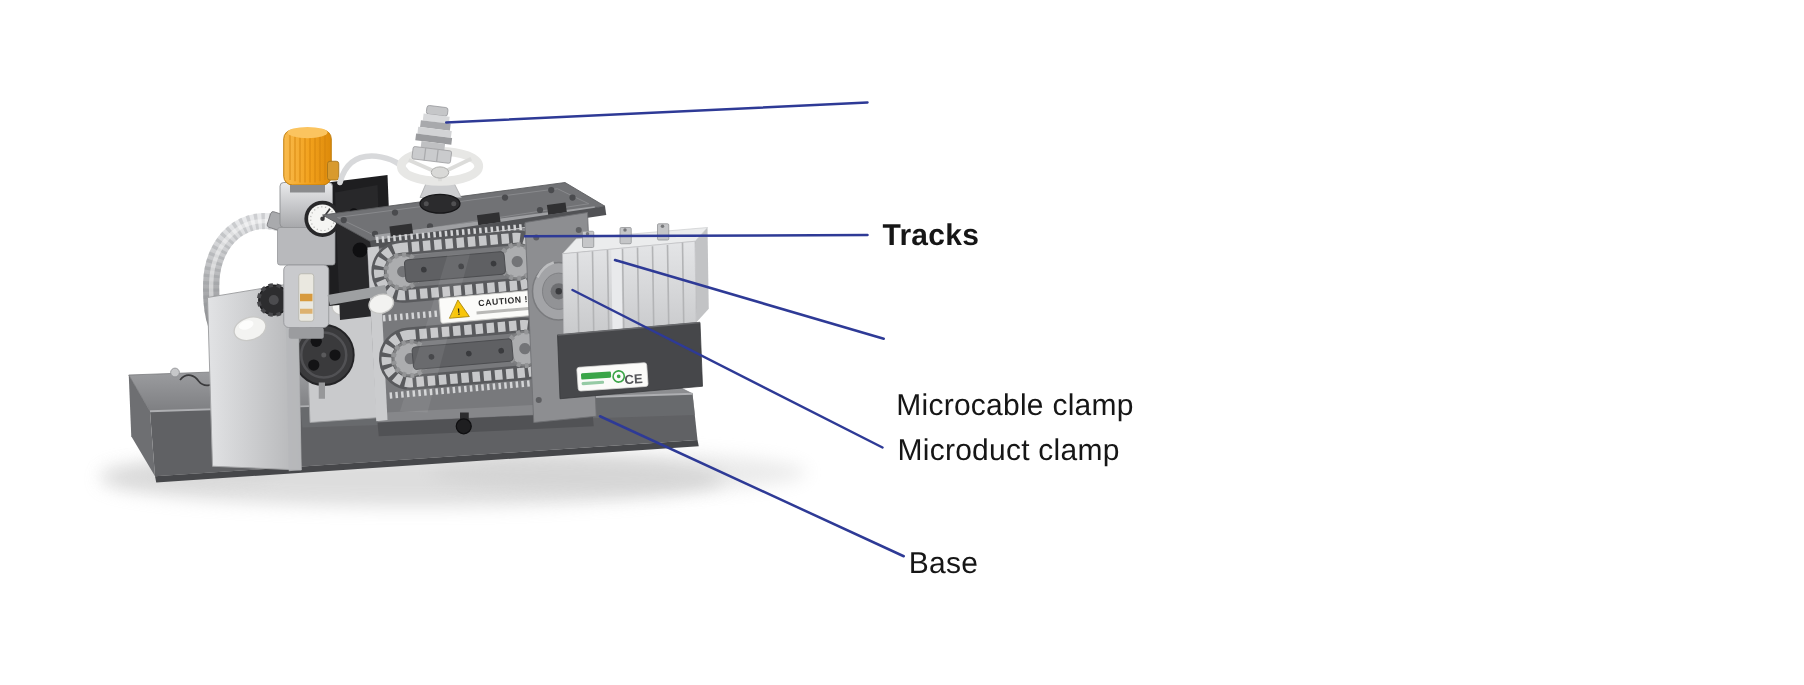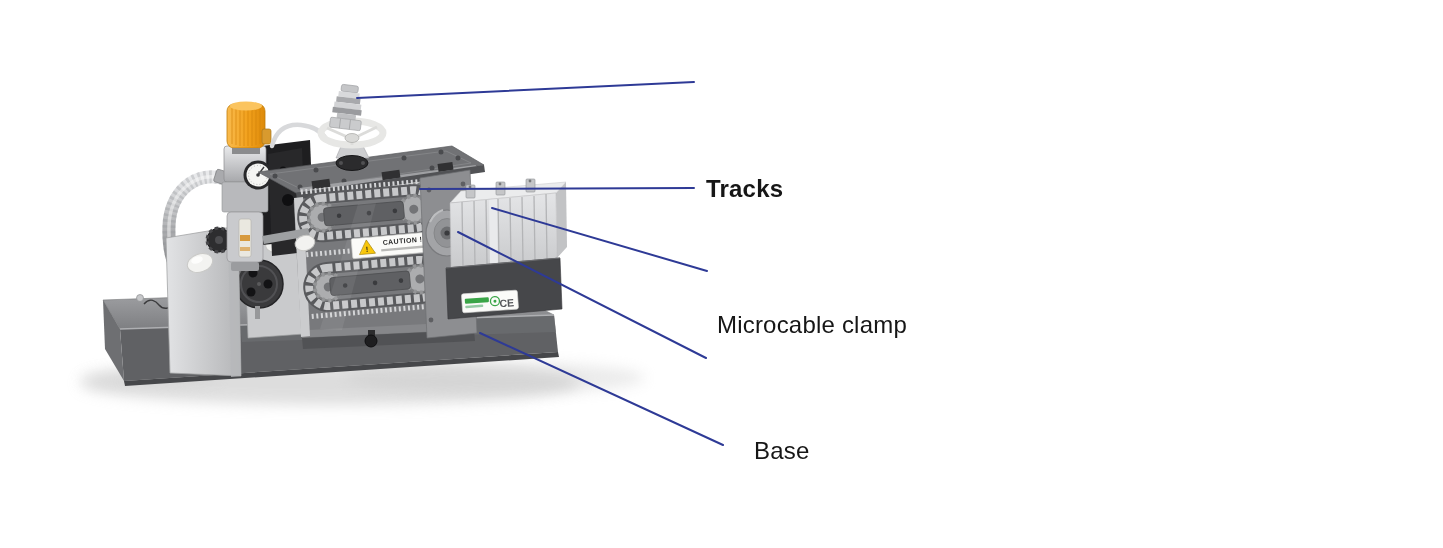--- a/index.html
+++ b/index.html
@@ -9,21 +9,21 @@
   }
   .machine-svg{position:absolute;left:0;top:0;}
   .callout-label{
     position:absolute;font-size:24px;color:#161616;white-space:nowrap;
     letter-spacing:.2px;line-height:30px;
   }
   .lbl-1{left:705px;top:68px;}
   .lbl-2{left:706px;top:174px;font-weight:bold;}
   .lbl-3{left:717px;top:268px;margin-top:42px;}
   .lbl-4{left:718px;top:346px;}
-  .lbl-5{left:754px;top:436px;}
+  .lbl-5{left:727px;top:436px;}
 </style>
 </head>
 <body>
 
 <div class="canvas">
 
   <svg class="machine-svg" width="1443" height="548" viewBox="0 0 1443 548">
     <defs>
       <linearGradient id="gSilver" x1="0" y1="0" x2="0" y2="1">
         <stop offset="0" stop-color="#e9eaec"></stop>
@@ -293,14 +293,15 @@
       <line x1="357" y1="98" x2="694" y2="82" stroke="#2e3a96"></line>
       <line x1="420" y1="189" x2="694" y2="188" stroke="#2e3a96"></line>
       <line x1="492" y1="208" x2="707" y2="271" stroke="#2e3a96"></line>
       <line x1="458" y1="232" x2="706" y2="358" stroke="#2e3a96"></line>
       <line x1="480" y1="333" x2="723" y2="445" stroke="#2e3a96"></line>
     </g>
   </svg>
 
   <div class="callout-label lbl-2">Tracks</div>
   <div class="callout-label lbl-3">Microcable clamp</div>
+  <div class="callout-label lbl-4">Microduct clamp</div>
   <div class="callout-label lbl-5">Base</div>
 </div>
 
 </body></html>

